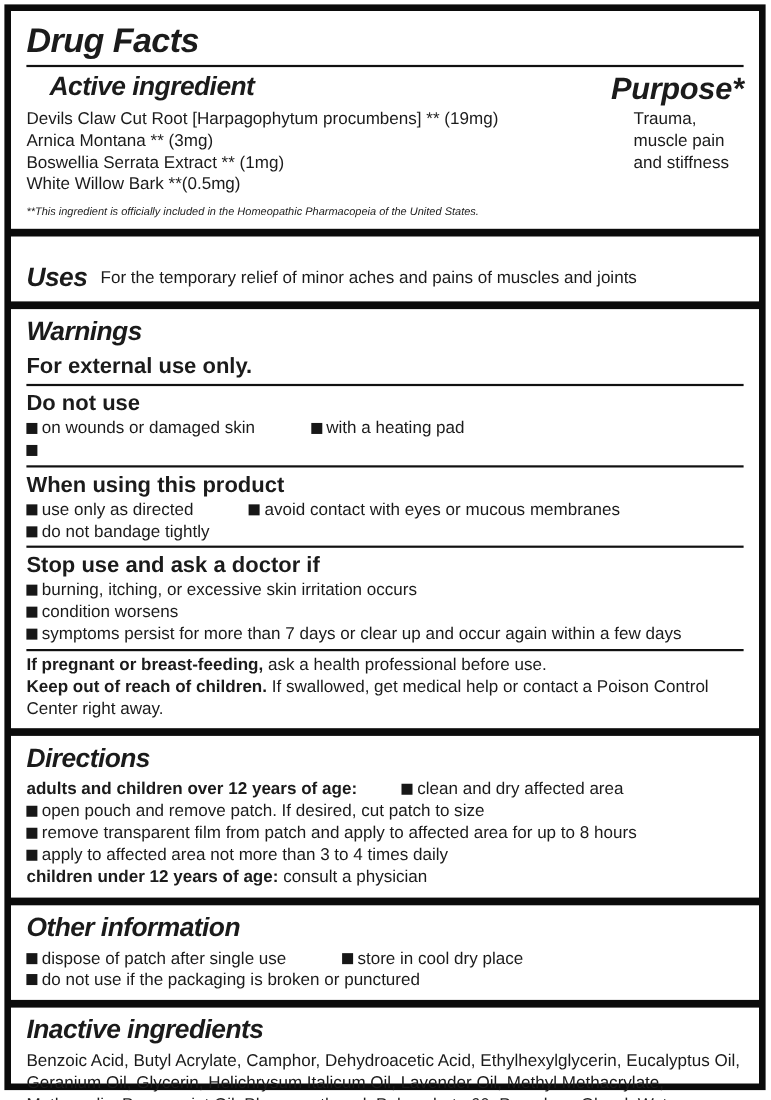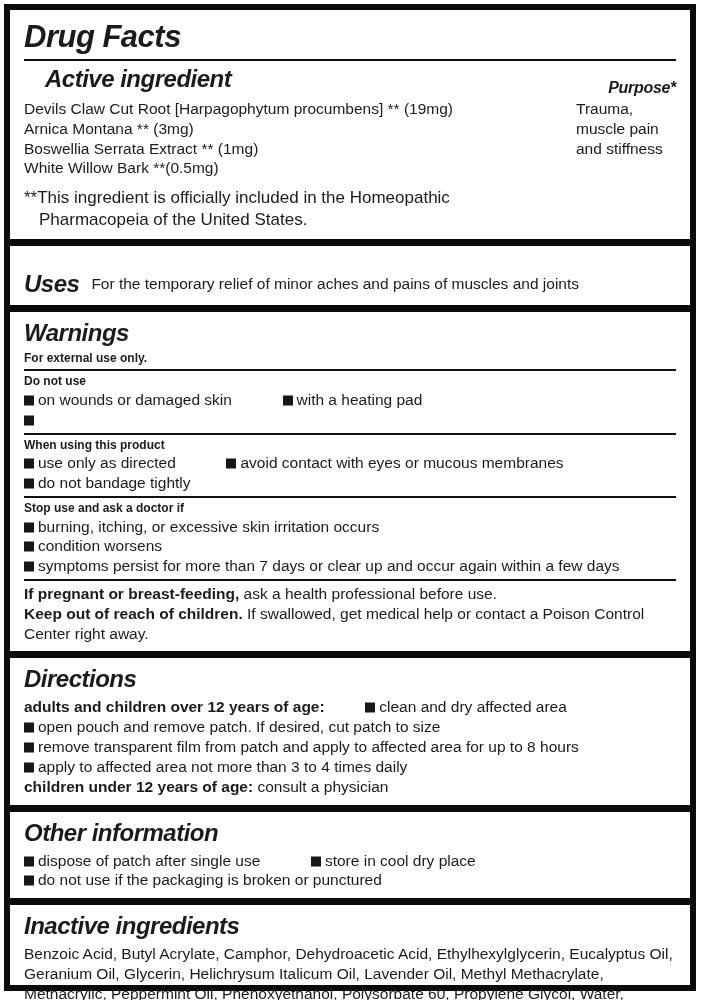--- a/index.html
+++ b/index.html
@@ -33,30 +33,31 @@
     font-size: 24px; font-weight: bold; font-style: italic;
     letter-spacing: -0.5px;
     margin-bottom: 4px;
   }
   .h-inline {
     font-size: 24px; font-weight: bold; font-style: italic;
     letter-spacing: -0.5px;
     margin-right: 12px;
   }
   .body-t { font-size: 15.5px; line-height: 1.28; }
-  .sub-h { font-size: 12px; font-weight: bold; line-height: 1.3; }
+  .sub-h { font-size: 20px; font-weight: bold; line-height: 1.3; }
   .rule { border-top: 2px solid #111; margin: 3px 0 3px 0; }
 
   .ai-head-row { display: flex; justify-content: space-between; align-items: flex-end; margin-left: 21px; }
-  .purpose-h { font-size: 16px; font-weight: bold; font-style: italic; letter-spacing: -0.3px; }
+  .purpose-h { font-size: 28px; font-weight: bold; font-style: italic; letter-spacing: -0.3px; }
   .ai-cols { display: flex; justify-content: space-between; margin-top: 2px; gap: 20px; }
   .ai-list { flex: 1 1 auto; }
   .purpose-text { width: 100px; flex: none; font-size: 15.5px; line-height: 1.28; }
   .footnote {
-    font-size: 17px; line-height: 1.28;
+    font-style: italic;
+    font-size: 10px; line-height: 1.28;
     margin-top: 9px;
     max-width: 470px;
     padding-left: 15px; text-indent: -15px;
   }
 
   .uses-row { padding-top: 24px; padding-bottom: 7px; display: flex; align-items: center; }
 
   .line { font-size: 15.5px; line-height: 1.28; }
   .sq {
     display: inline-block;

